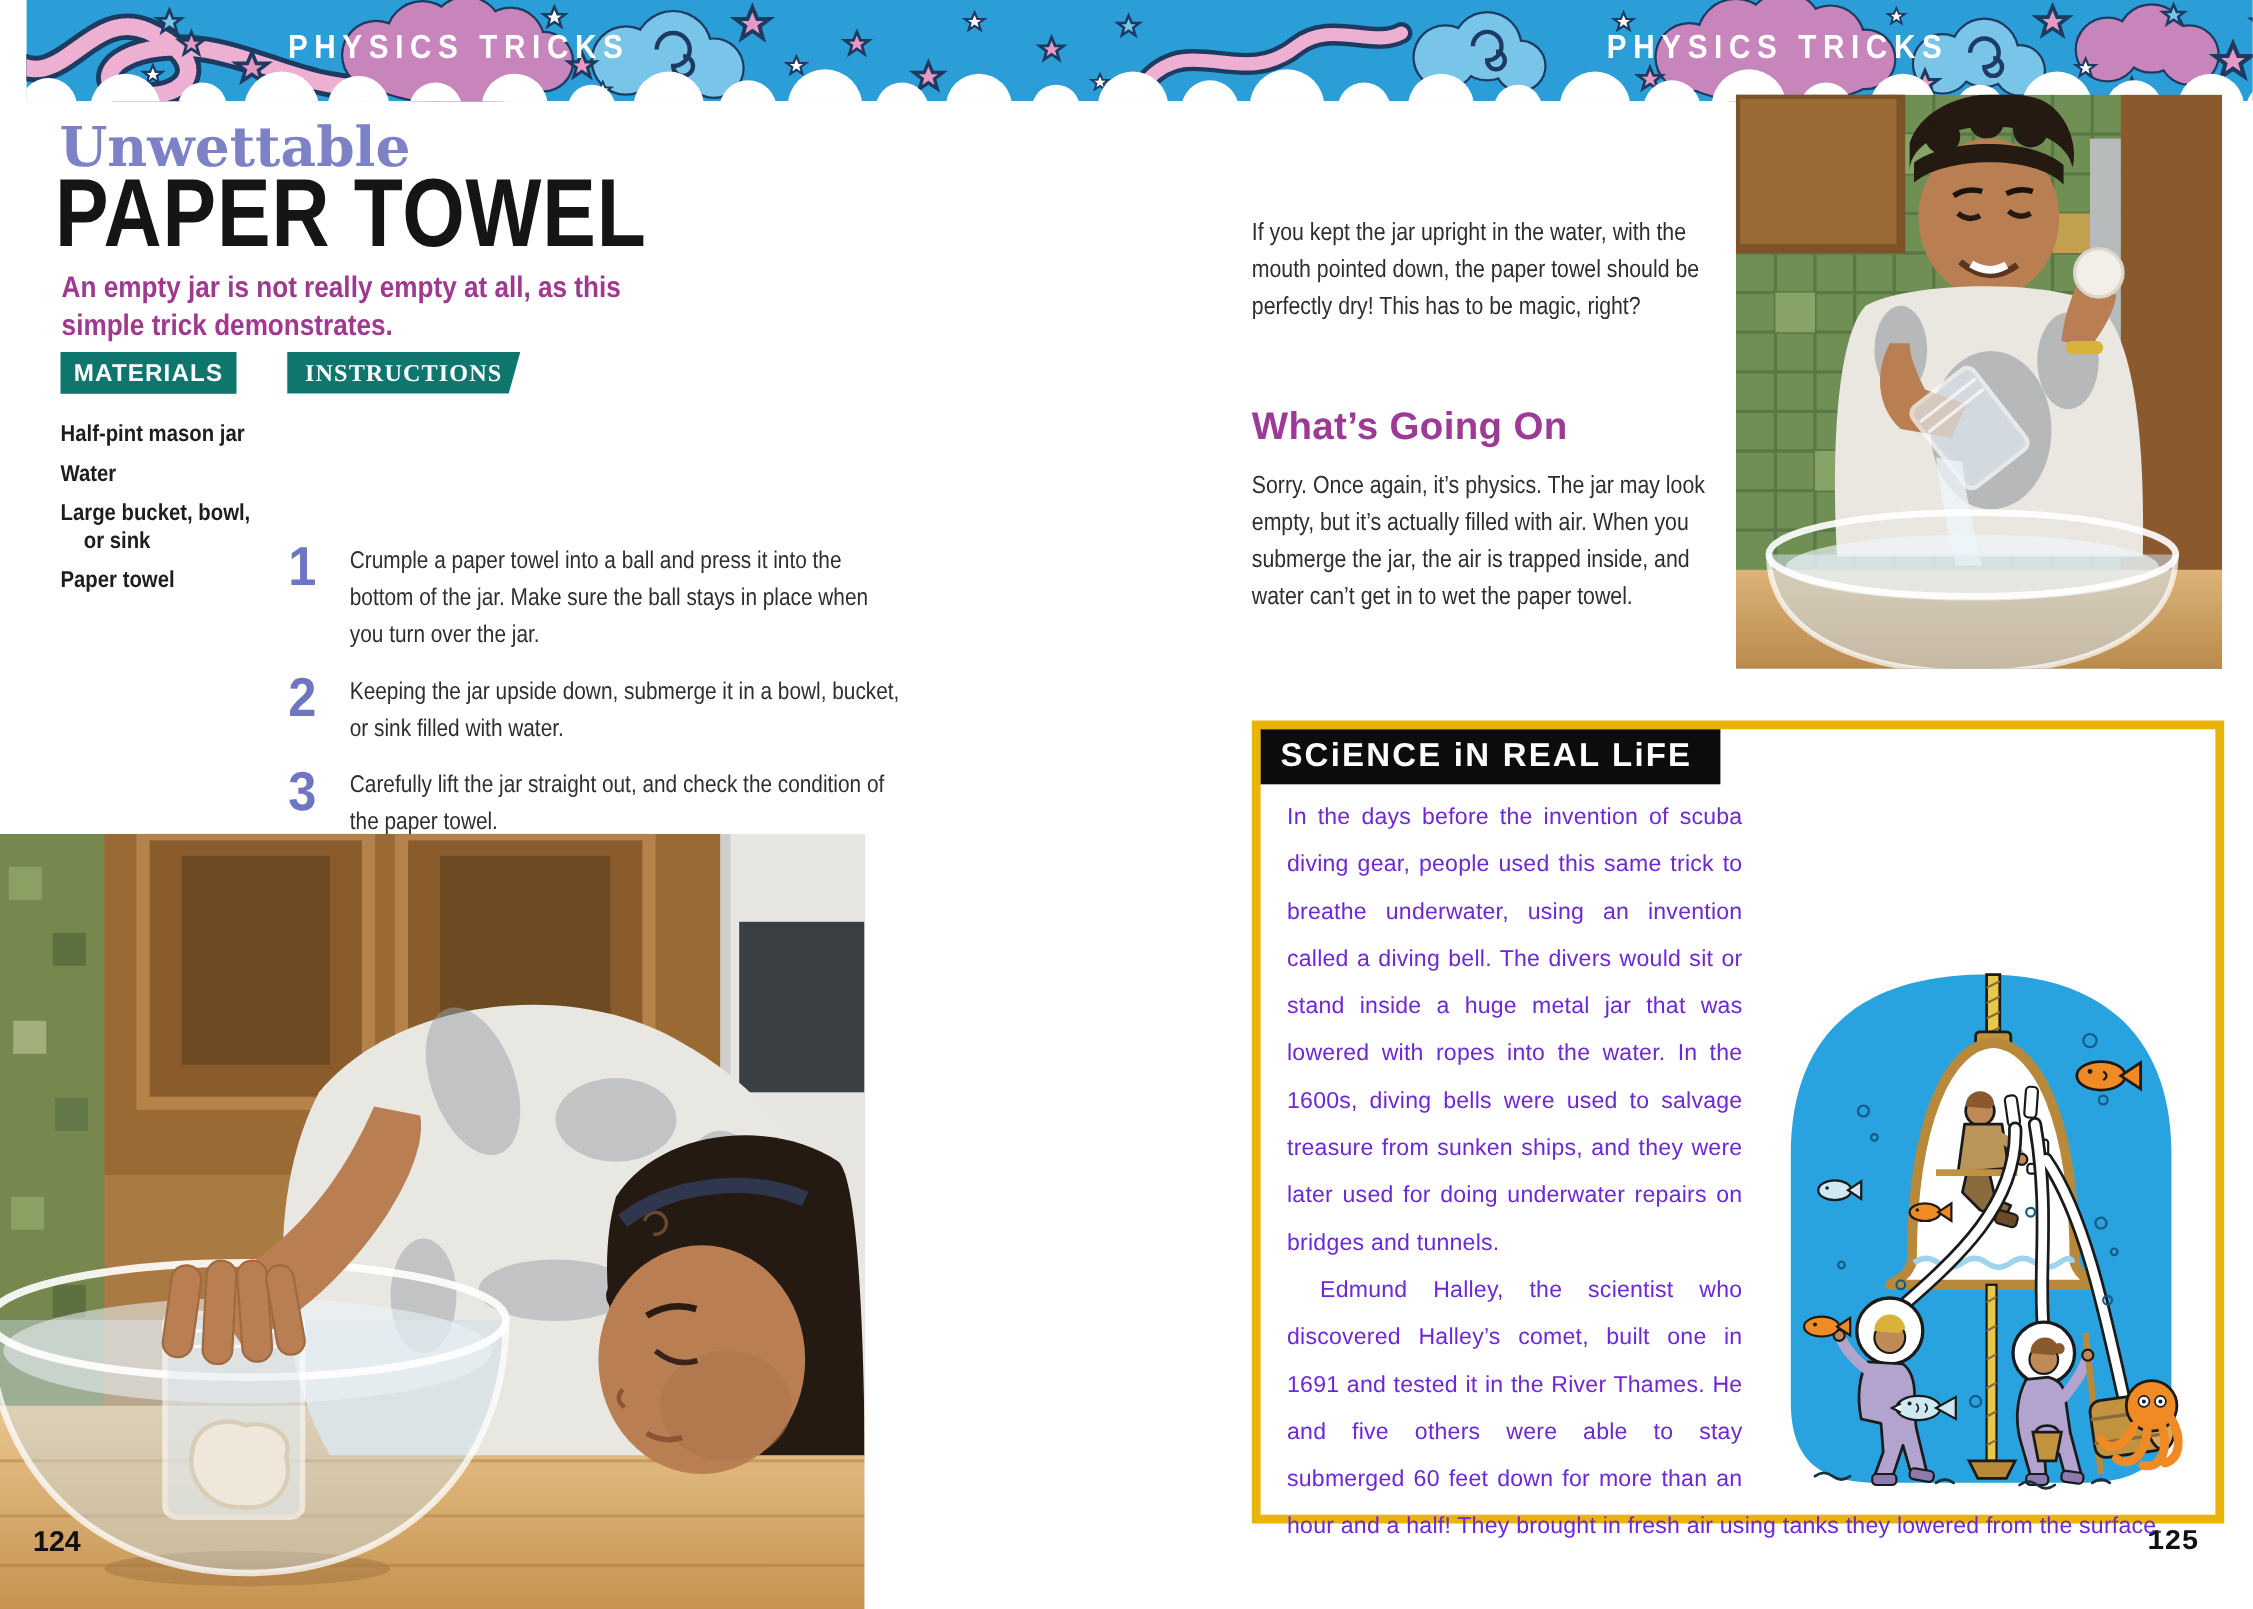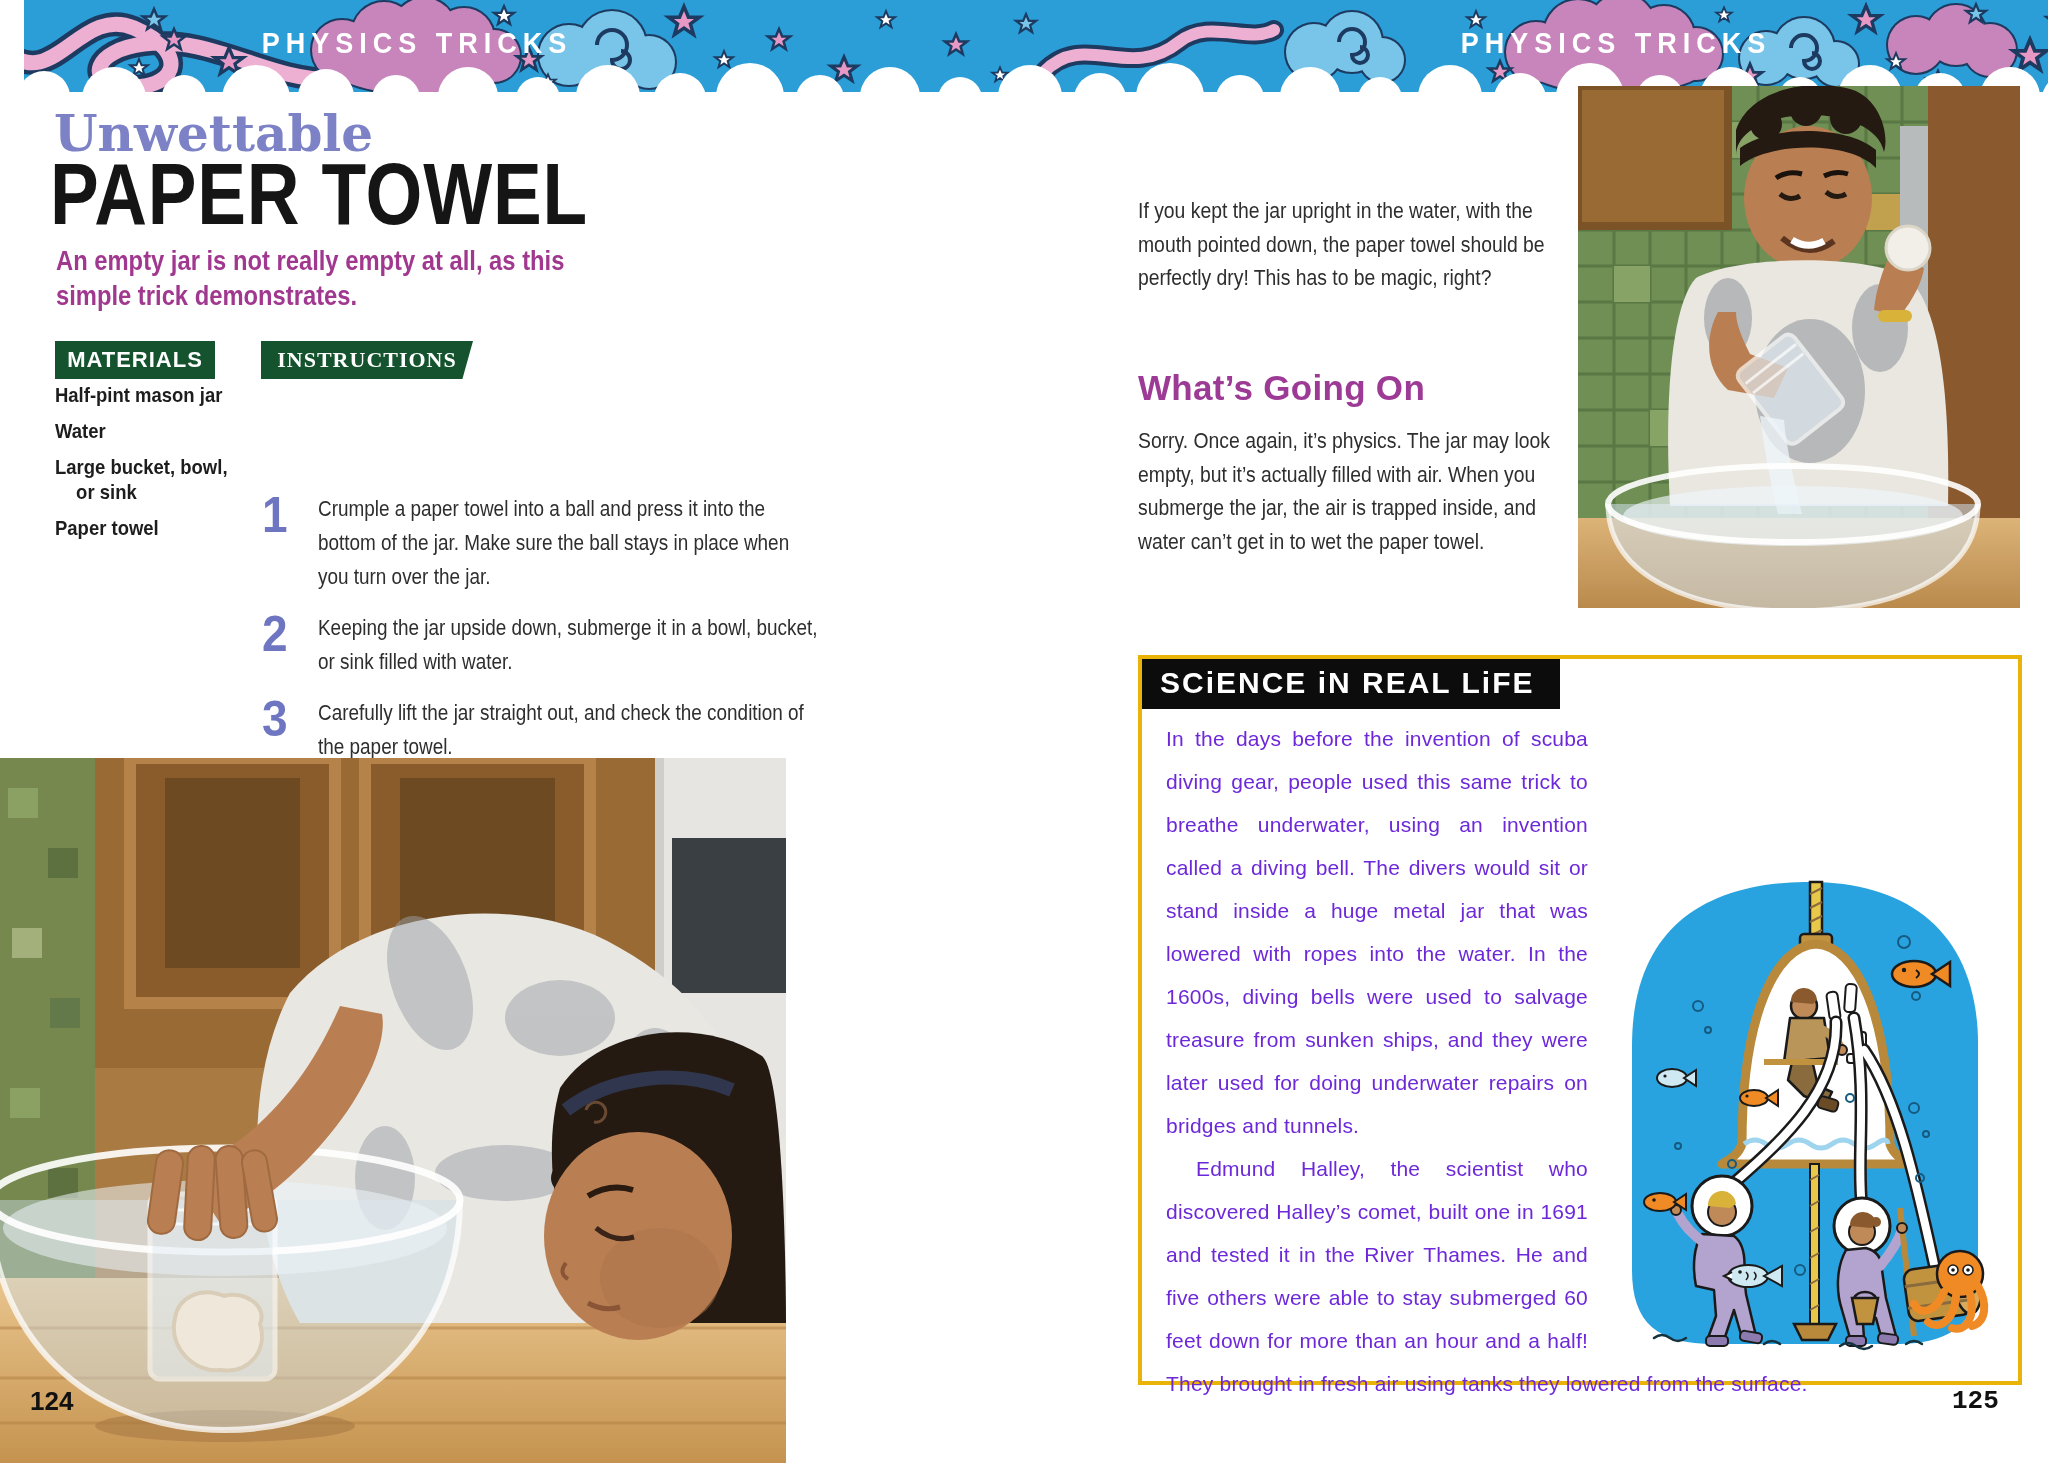--- a/index.html
+++ b/index.html
@@ -13,21 +13,21 @@
     font-family:"Liberation Sans",sans-serif;}
 
   
   .kicker{position:absolute;left:54px;top:104px;font-family:"DejaVu Serif",serif;
     font-weight:bold;font-size:50px;color:#7c82c5;}
   .big-title{position:absolute;left:50px;top:148px;font-size:88px;line-height:92px;
     font-weight:900;color:#151515;letter-spacing:1px;transform:scaleX(0.83);
     transform-origin:0 0;white-space:nowrap;}
   .intro{position:absolute;left:56px;top:244px;width:640px;font-size:27px;line-height:35px;
     font-weight:700;color:#a1388f;transform:scaleX(0.88);transform-origin:0 0;}
-  .tab{position:absolute;top:341px;height:38px;background:#14532d;color:#ffffff;
+  .tab{position:absolute;top:320px;height:38px;background:#0f766e;color:#ffffff;
     font-weight:800;font-size:22px;letter-spacing:1px;display:flex;align-items:center;
     justify-content:center;}
   #tab-materials{left:55px;width:160px;}
   #tab-instructions{left:261px;width:212px;clip-path:polygon(0 0,100% 0,95% 100%,0 100%);font-family:Liberation Serif, serif;}
   .materials{position:absolute;left:55px;top:382px;width:200px;margin:0;padding:0;
     list-style:none;transform:scaleX(0.88);transform-origin:0 0;}
   .materials li{font-size:21px;line-height:25px;font-weight:700;color:#1d1d1d;
     margin-bottom:11px;padding-left:24px;text-indent:-24px;}
   .steps{position:absolute;left:262px;top:492px;width:660px;}
   .step{display:flex;margin-bottom:17px;}
@@ -48,21 +48,21 @@
     letter-spacing:0.3px;}
   #watch-heading{top:138px;}
   #going-heading{top:368px;}
   .rp-body{position:absolute;left:1138px;width:505px;font-size:22.5px;line-height:33.5px;
     color:#2e2e2e;transform:scaleX(0.86);transform-origin:0 0;}
   #watch-body{top:194px;}
   #going-body{top:424px;}
 
   
   #science-box{position:absolute;left:1138px;top:655px;width:884px;height:730px;
-    border:4px solid #eab308;background:#fff;box-sizing:border-box;}
+    border:8px solid #eab308;background:#fff;box-sizing:border-box;}
   #sirl-header{position:absolute;left:0;top:0;background:#0c0c0c;color:#fff;
     padding:7px 26px 9px 18px;font-size:30px;font-weight:800;letter-spacing:2px;}
   #sirl-content{padding:58px 24px 16px 24px;}
   #sirl-illo{float:right;width:380px;height:516px;margin:129px 0 0 26px;}
   .sirl-p{margin:0;font-size:21px;line-height:43px;color:#6d28d9;text-align:justify;
     letter-spacing:0.2px;}
   .sirl-p.indent{text-indent:30px;}
 </style>
 </head>
 <body>

